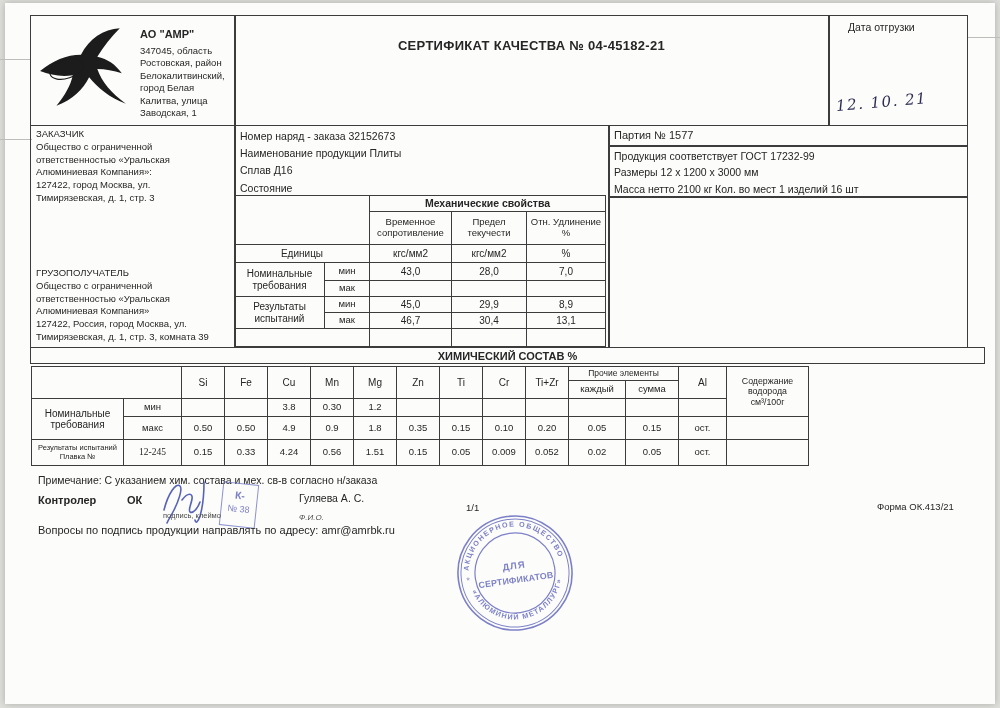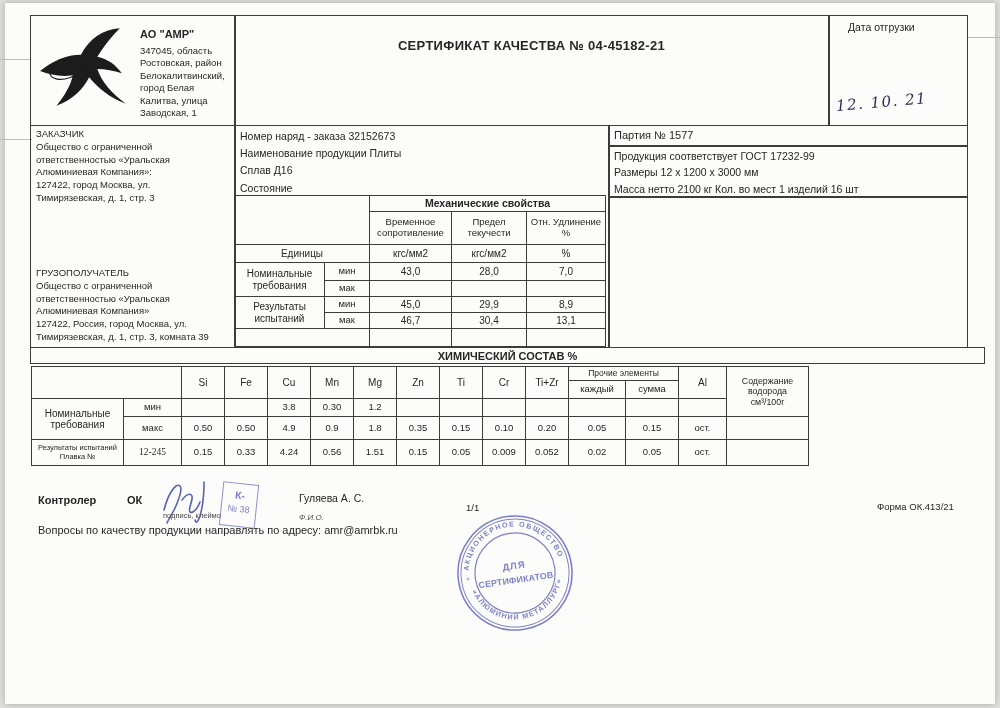--- a/index.html
+++ b/index.html
@@ -238,20 +238,21 @@
       <td>0.009</td>
       <td>0.052</td>
       <td>0.02</td>
       <td>0.05</td>
       <td>ост.</td>
       <td></td>
     </tr>
   </tbody>
     </table>
 
+  <div class="t" style="left:38px;top:474px;font-size:10.5px;">Примечание: С указанием хим. состава и мех. св-в согласно н/заказа</div>
 
   <div class="t b" style="left:38px;top:493px;font-size:11px;">Контролер</div>
   <div class="t b" style="left:127px;top:493px;font-size:11px;">ОК</div>
 
   <svg style="position:absolute;left:158px;top:474px;opacity:.85;" width="60" height="52" viewBox="0 0 60 52">
     <g fill="none" stroke="#3a49ad" stroke-width="1.6" stroke-linecap="round">
       <path d="M6 36 C10 20 18 8 22 12 C25 15 20 28 16 36 C13 42 10 46 9 49"></path>
       <path d="M24 26 C30 18 35 19 34 25 C33 31 30 36 32 38 C35 40 40 34 42 28"></path>
       <path d="M46 8 C46 18 45 32 42 42 C40 48 38 50 37 46"></path>
     </g>
@@ -261,21 +262,21 @@
               border:1.8px solid #7077c6;transform:rotate(6deg);opacity:.8;text-align:center;">
     <div class="stampblue b" style="font-size:10.5px;margin-top:5px;">К-</div>
     <div class="stampblue" style="font-size:9px;margin-top:3px;">№ 38</div>
   </div>
 
   <div class="t" style="left:299px;top:492px;font-size:10.5px;">Гуляева А. С.</div>
   <div class="t" style="left:163px;top:511px;font-size:7.5px;color:#4a4a4a;">подпись, клеймо</div>
   <div class="t" style="left:299px;top:513px;font-size:8px;color:#4a4a4a;font-style:italic;">Ф.И.О.</div>
   <div class="t" style="left:466px;top:502px;font-size:9.5px;">1/1</div>
 
-  <div class="t" style="left:38px;top:523px;font-size:11px;">Вопросы по качеству продукции направлять по адресу: amr@amrbk.ru</div>
+  <div class="t" style="left:38px;top:523px;font-size:11px;">Вопросы по подпись продукции направлять по адресу: amr@amrbk.ru</div>
   <div class="t" style="left:877px;top:501px;font-size:9.5px;">Форма ОК.413/21</div>
 
   <svg style="position:absolute;left:452px;top:510px;opacity:.82;transform:rotate(-8deg);" width="126" height="126" viewBox="0 0 126 126">
     <defs>
       <path id="arcTop" d="M 16.5,63 A 46.5,46.5 0 0 1 109.5,63"></path>
       <path id="arcBot" d="M 16.5,63 A 46.5,46.5 0 0 0 109.5,63"></path>
     </defs>
     <circle cx="63" cy="63" r="57" fill="none" stroke="#6166bd" stroke-width="1.6"></circle>
     <circle cx="63" cy="63" r="54" fill="none" stroke="#6166bd" stroke-width="1"></circle>
     <circle cx="63" cy="63" r="40" fill="none" stroke="#6166bd" stroke-width="1.2"></circle>

